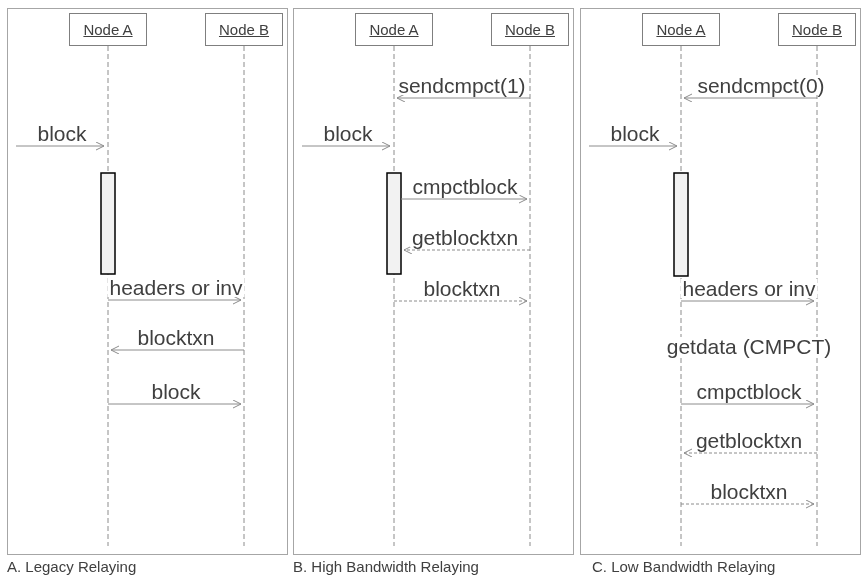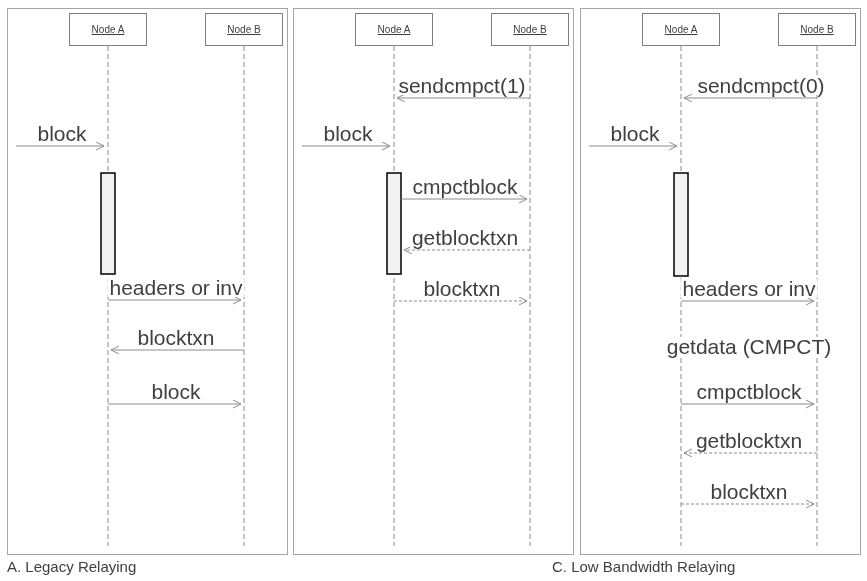--- a/index.html
+++ b/index.html
@@ -11,21 +11,21 @@
     position:absolute;top:8px;width:281px;height:547px;
     border:1px solid #a6a6a6;background:#ffffff;box-sizing:border-box;
   }
   .panel svg{position:absolute;left:0;top:0;}
   .node-box{
     position:absolute;top:4px;width:78px;height:33px;box-sizing:border-box;
     border:1px solid #7f7f7f;background:#ffffff;
     display:flex;align-items:center;justify-content:center;
   }
   .node-label{
-    font-size:10px;color:#404040;text-decoration:underline;white-space:nowrap;
+    font-size:15px;color:#404040;text-decoration:underline;white-space:nowrap;
   }
   .msg-label{
     position:absolute;transform:translateX(-50%);white-space:nowrap;
     font-size:21px;line-height:19px;color:#404040;background:#ffffff;padding:0 2px;
   }
   .caption{
     position:absolute;top:557px;font-size:15px;line-height:20px;color:#404040;white-space:nowrap;text-align:center;
   }
   .lifeline{stroke:#8c8c8c;stroke-width:1;stroke-dasharray:5 3;fill:none;}
   .msg{stroke:#8c8c8c;stroke-width:1;fill:none;}
@@ -120,15 +120,16 @@
     <div class="msg-label" style="left:180px;top:67px;">sendcmpct(0)</div>
     <div class="msg-label" style="left:54px;top:115px;">block</div>
     <div class="msg-label" style="left:168px;top:270px;">headers or inv</div>
     <div class="msg-label" style="left:168px;top:320px;margin-top:8px;">getdata (CMPCT)</div>
     <div class="msg-label" style="left:168px;top:373px;">cmpctblock</div>
     <div class="msg-label" style="left:168px;top:422px;">getblocktxn</div>
     <div class="msg-label" style="left:168px;top:473px;">blocktxn</div>
   </div>
 
   <div class="caption" style="left:7px;">A. Legacy Relaying</div>
-  <div class="caption" style="left:552px;">C. Low Bandwidth Relaying</div>
+  <div class="caption" style="left:293px;">B. High Bandwidth Relaying</div>
+  <div class="caption" style="left:592px;">C. Low Bandwidth Relaying</div>
 
 </div>
 
 </body></html>

